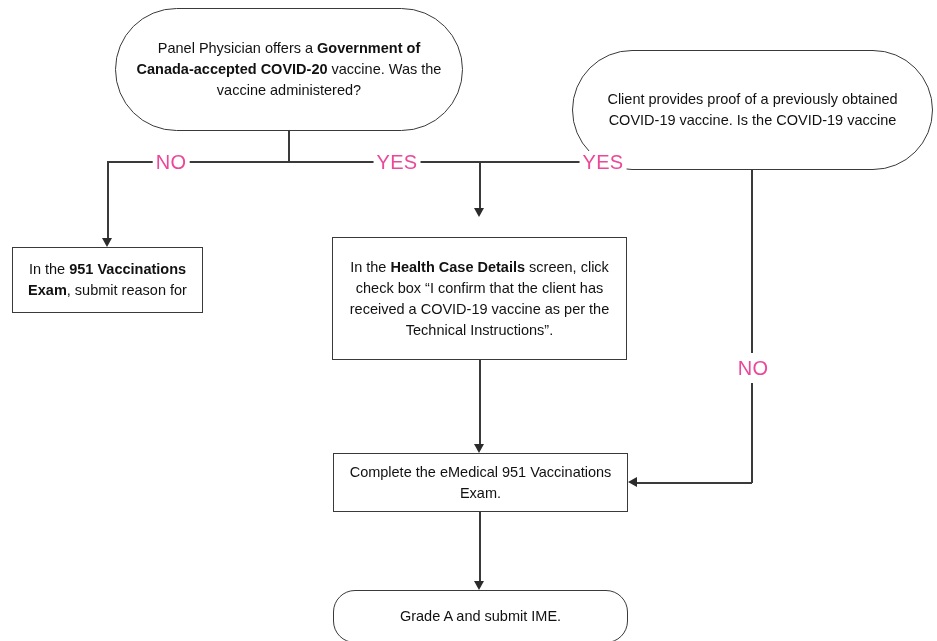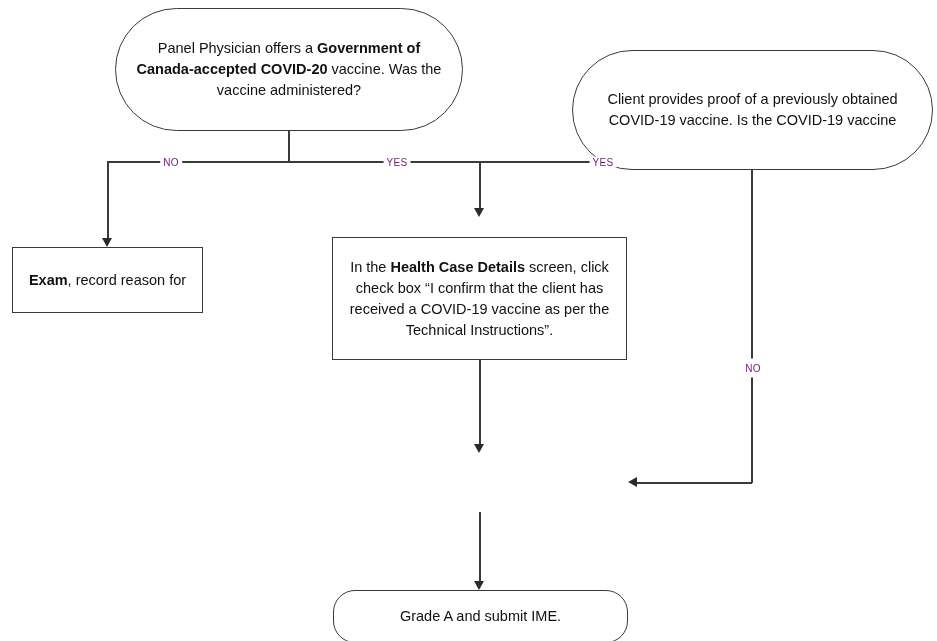--- a/index.html
+++ b/index.html
@@ -64,23 +64,23 @@
   #a-health        { left: 474px; top: 208px; }
   #a-complete-top  { left: 474px; top: 444px; }
   #a-complete-right{ left: 628px; top: 477px; }
   #a-grade         { left: 474px; top: 581px; }
 
   .elabel {
     position: absolute;
     transform: translate(-50%, -50%);
     background: #ffffff;
     padding: 0 3px;
-    font-size: 10px;
+    font-size: 20px;
     letter-spacing: 0.3px;
-    color: #701a75;
+    color: #ec4899;
     z-index: 3;
     line-height: 1.1;
   }
   #l-no1  { left: 171px; top: 162px; }
   #l-yes1 { left: 397px; top: 162px; }
   #l-yes2 { left: 603px; top: 162px; }
   #l-no2  { left: 753px; top: 368px; padding: 4px 2px; }
 </style>
 </head>
 <body>
@@ -92,30 +92,35 @@
       <div class="tline"><span class="bold">Canada-accepted COVID-20</span><span> vaccine. Was the</span></div>
       <div class="tline"><span>vaccine administered?</span></div>
     </div>
 
   <div class="node" id="node-proof">
       <div class="tline"><span>Client provides proof of a previously obtained</span></div>
       <div class="tline"><span>COVID-19 vaccine. Is the COVID-19 vaccine</span></div>
     </div>
 
   <div class="node" id="node-record">
-      <div class="tline"><span class="bold">Exam</span><span>, record reason for</span></div>
+      <div class="tline"><span>In the </span><span class="bold">951 Vaccinations</span></div>
+      <div class="tline"><span class="bold">Exam</span><span>, submit reason for</span></div>
     </div>
 
   <div class="node" id="node-health">
       <div class="tline"><span>In the </span><span class="bold">Health Case Details</span><span> screen, click</span></div>
       <div class="tline"><span>check box “I confirm that the client has</span></div>
       <div class="tline"><span>received a COVID-19 vaccine as per the</span></div>
       <div class="tline"><span>Technical Instructions”.</span></div>
     </div>
 
+  <div class="node" id="node-complete">
+      <div class="tline"><span>Complete the eMedical 951 Vaccinations</span></div>
+      <div class="tline"><span>Exam.</span></div>
+    </div>
 
   <div class="node" id="node-grade">
       <div class="tline"><span>Grade A and submit IME.</span></div>
     </div>
 
   <div class="line v" id="c-offer-stem"></div>
   <div class="line h" id="c-main"></div>
   <div class="line v" id="c-no-drop"></div>
   <div class="line v" id="c-yes-drop"></div>
   <div class="line v" id="c-proof-stem"></div>

